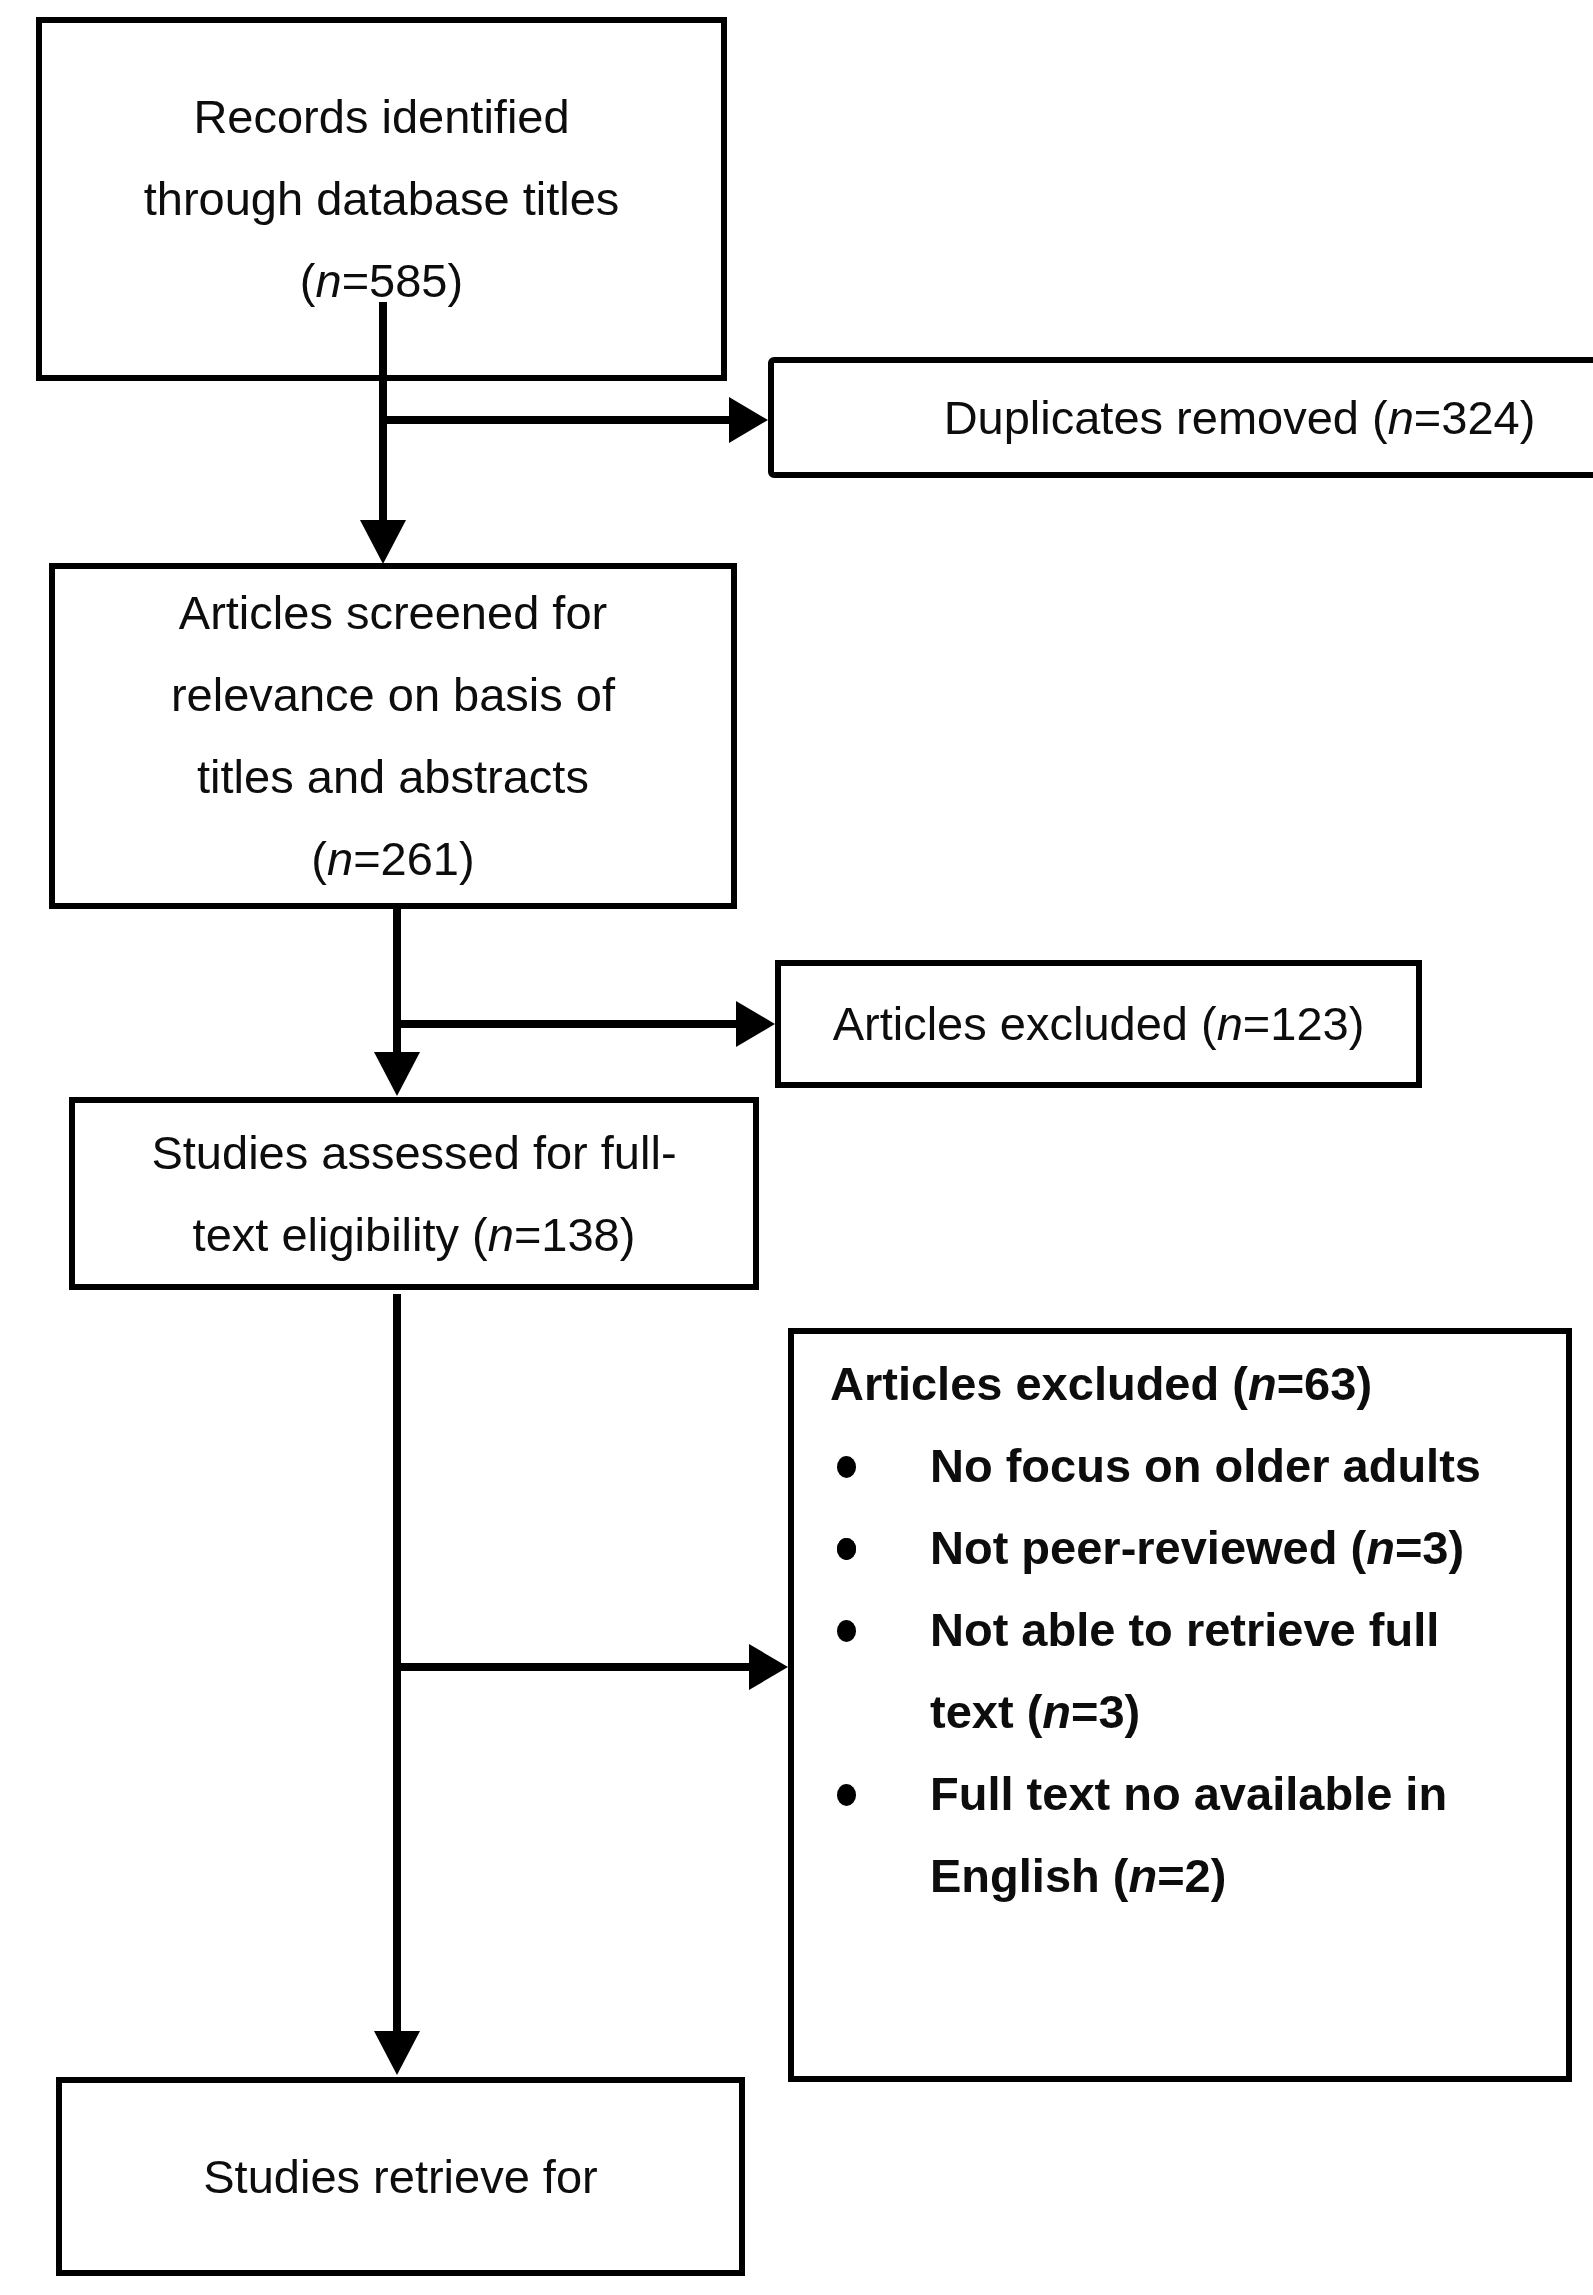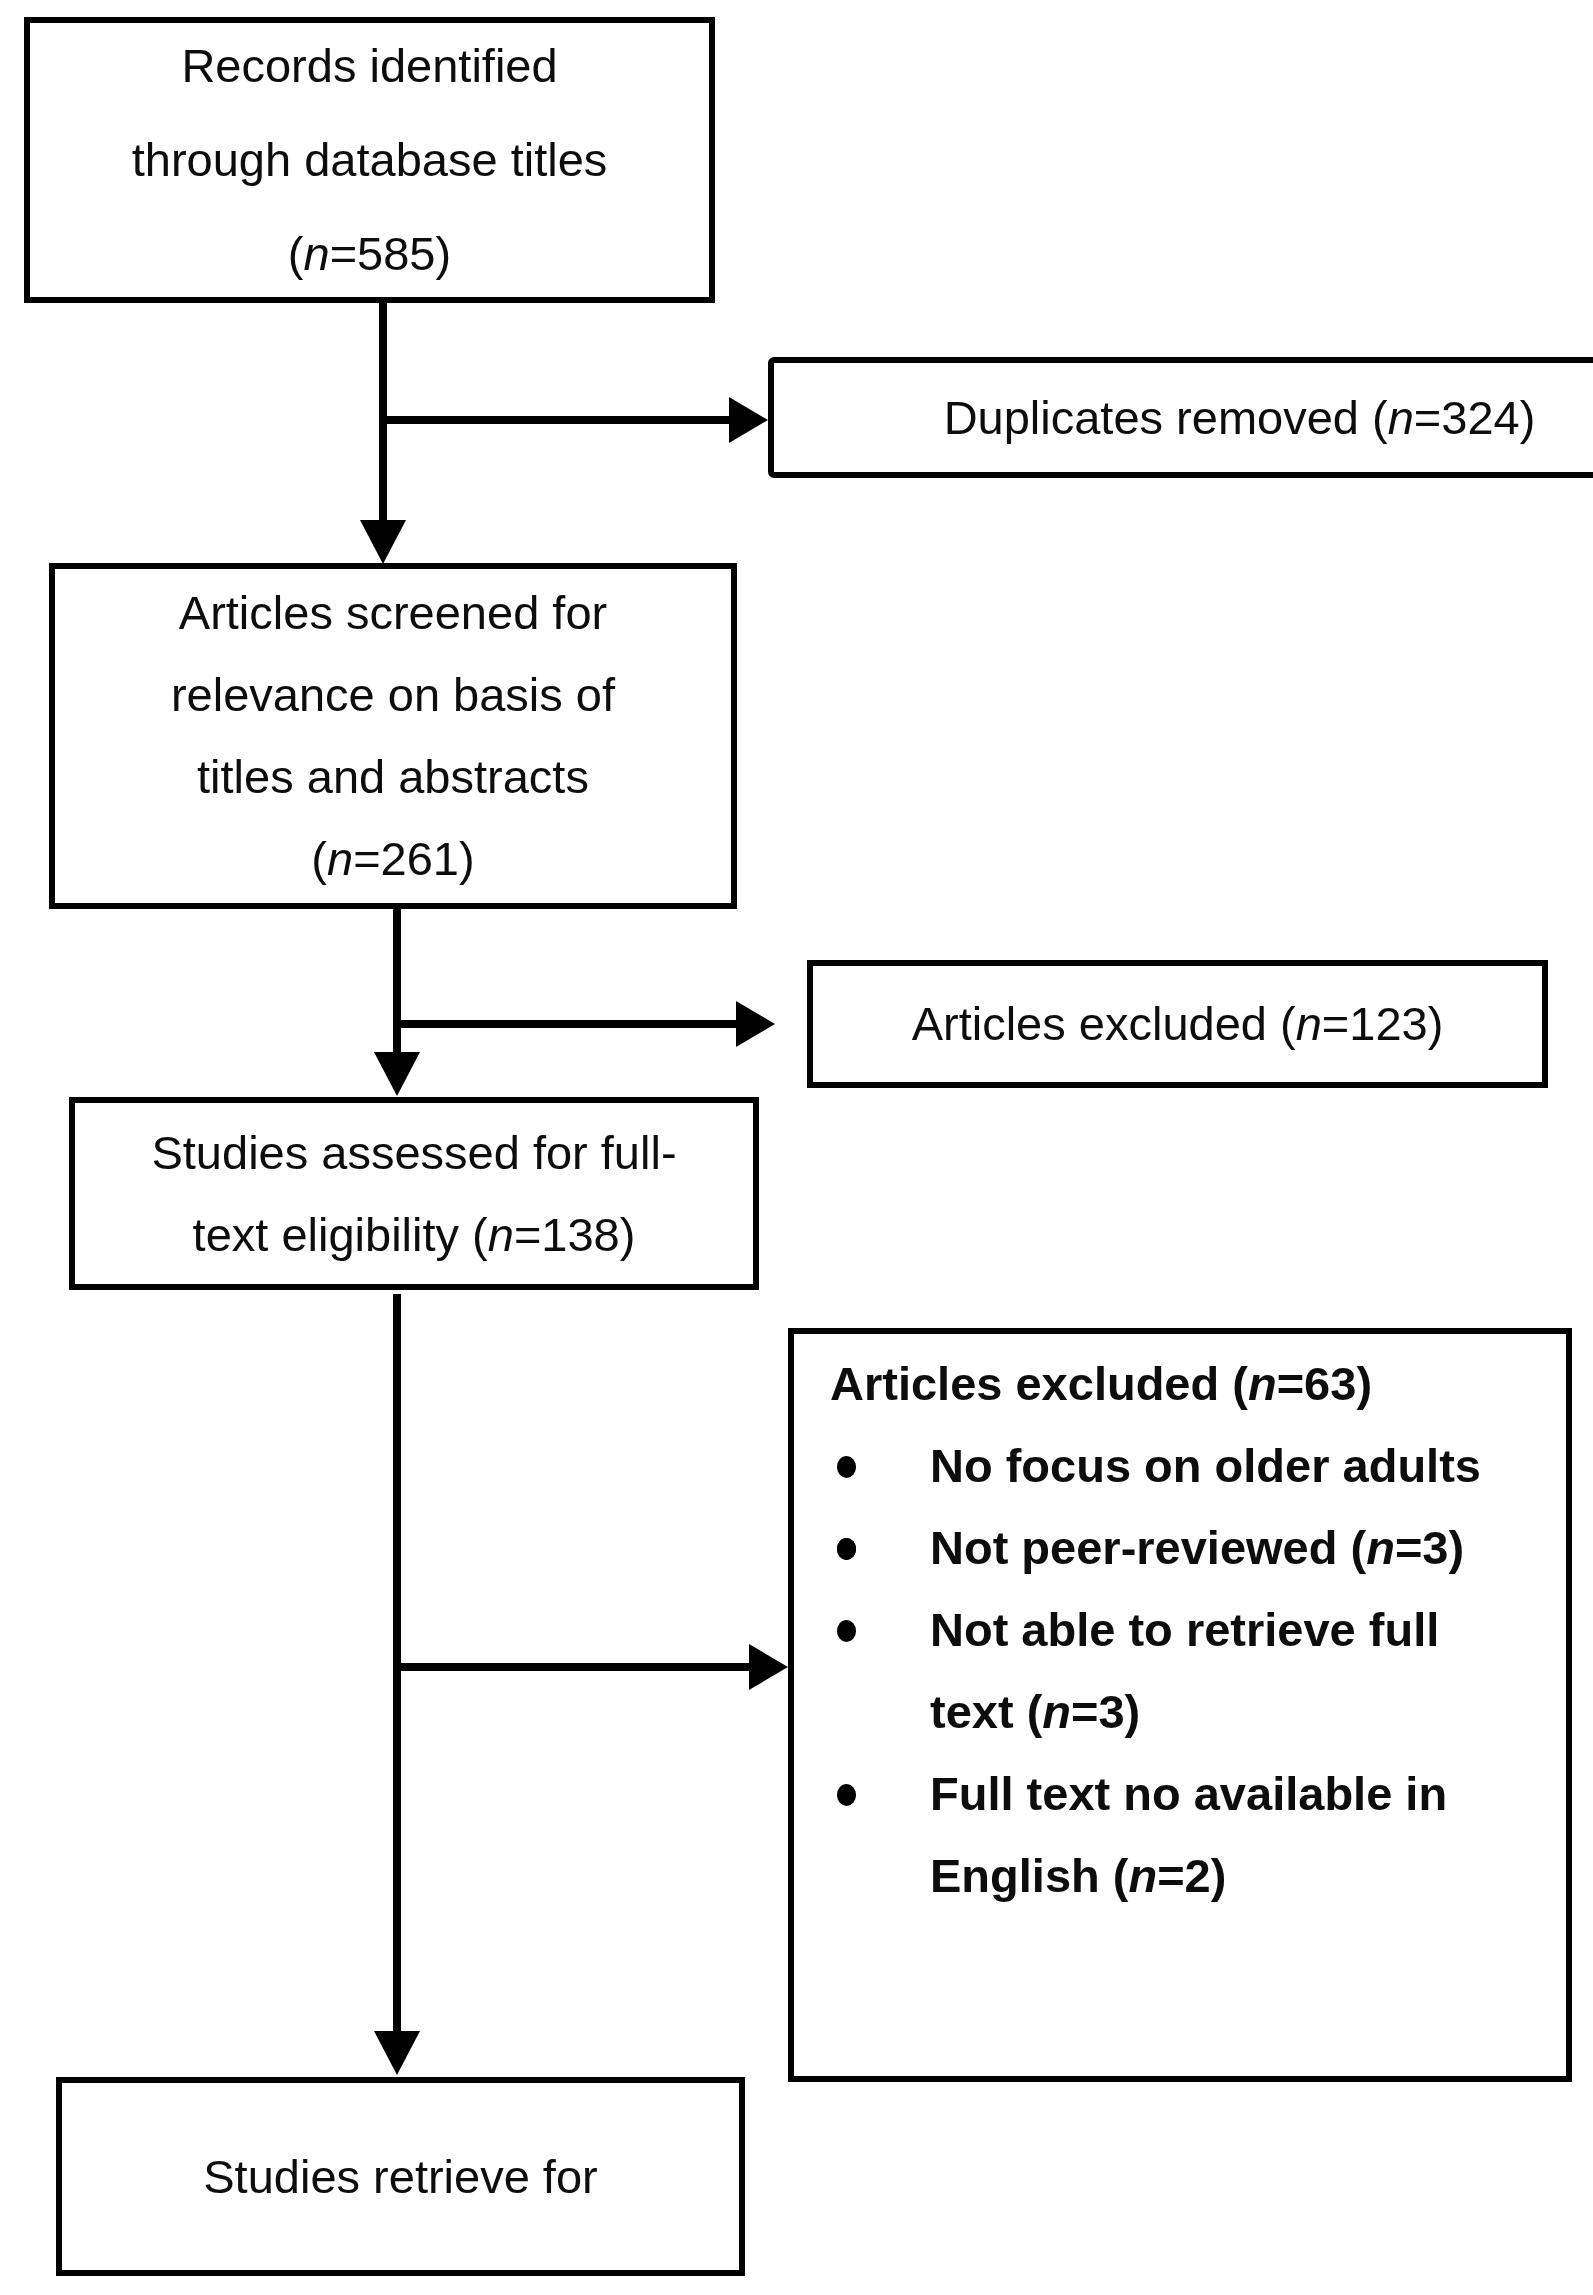--- a/index.html
+++ b/index.html
@@ -72,21 +72,21 @@
     border-bottom: 23px solid transparent;
     border-left: 39px solid #000000;
   }
   i { font-style: italic; }
 </style>
 </head>
 <body>
 
 <div class="canvas">
 
-  <div class="box" style="left:24px; top:17px; width:691px; height:286px;gap:12px;">
+  <div class="box" style="left:36px; top:17px; width:691px; height:364px;">
     <div class="line">Records identified</div>
     <div class="line">through database titles</div>
     <div class="line">(<i>n</i>=585)</div>
   </div>
 
   <div class="arrow-line" style="left:379px; top:302px; width:8px; height:218px;"></div>
   <div class="arrowhead-down" style="left:360px; top:520px;"></div>
 
   <div class="arrow-line" style="left:383px; top:416px; width:347px; height:8px;"></div>
   <div class="arrowhead-right" style="left:729px; top:397px;"></div>
@@ -101,21 +101,21 @@
     <div class="line">titles and abstracts</div>
     <div class="line">(<i>n</i>=261)</div>
   </div>
 
   <div class="arrow-line" style="left:393px; top:909px; width:8px; height:143px;"></div>
   <div class="arrowhead-down" style="left:374px; top:1052px;"></div>
 
   <div class="arrow-line" style="left:397px; top:1020px; width:340px; height:8px;"></div>
   <div class="arrowhead-right" style="left:736px; top:1001px;"></div>
 
-  <div class="box" style="left:807px; top:960px; width:741px; height:128px;">
+  <div class="box" style="left:775px; top:960px; width:647px; height:128px;">
     <div class="line">Articles excluded (<i>n</i>=123)</div>
   </div>
 
   <div class="box" style="left:69px; top:1097px; width:690px; height:193px;">
     <div class="line">Studies assessed for full-</div>
     <div class="line">text eligibility (<i>n</i>=138)</div>
   </div>
 
   <div class="arrow-line" style="left:393px; top:1294px; width:8px; height:738px;"></div>
   <div class="arrowhead-down" style="left:374px; top:2031px;"></div>

